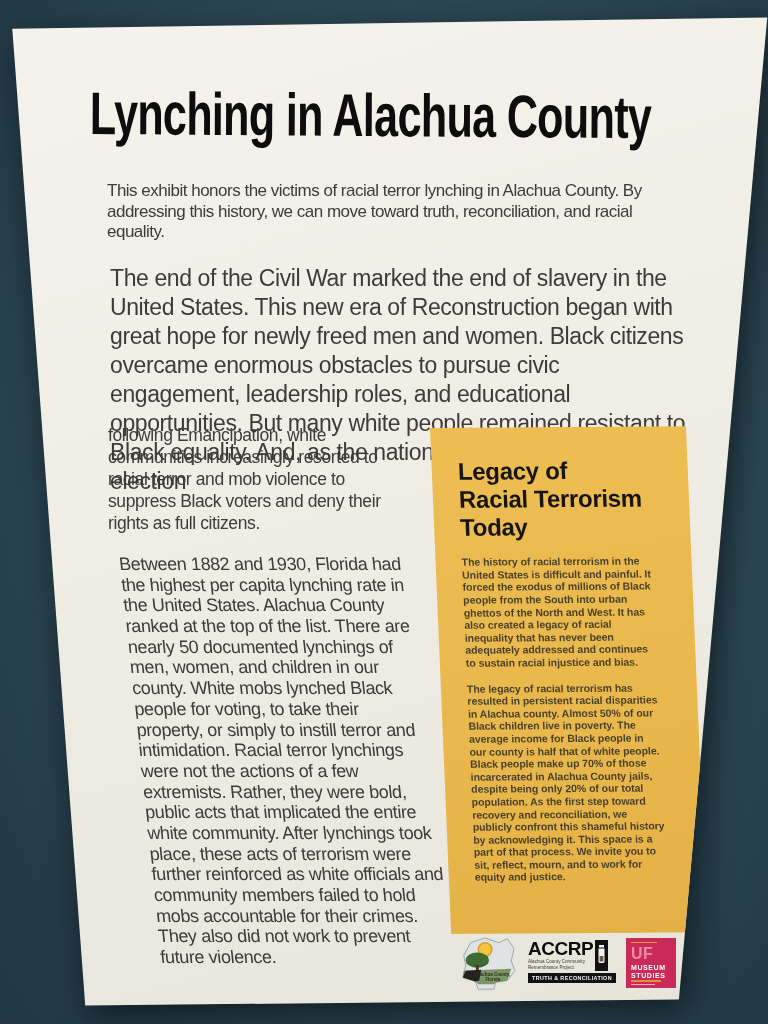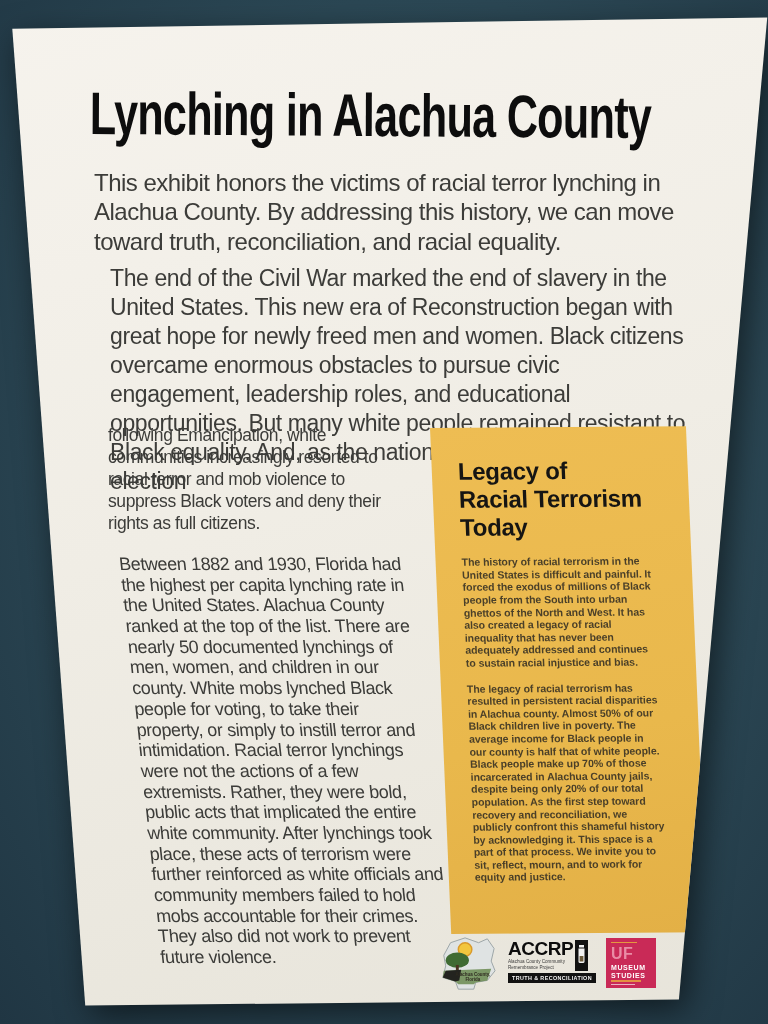--- a/index.html
+++ b/index.html
@@ -18,22 +18,22 @@
     background:linear-gradient(165deg,#f6f3ed 0%,#f0ede5 48%,#e7e4da 100%);
   }
   .poster *{box-sizing:border-box;}
   .title{
     position:absolute;left:90px;top:84px;margin:0;
     font-size:60px;line-height:1;font-weight:bold;color:#0d0d0d;
     letter-spacing:-1px;white-space:nowrap;
     transform:scaleX(0.72) rotate(0.3deg);transform-origin:left top;
   }
   .intro{
-    position:absolute;left:94px;top:168px;width:584px;margin:0;
-    font-size:24px;line-height:1.22;letter-spacing:-0.5px;color:#3c3c39;
+    position:absolute;left:94px;top:168px;width:584px;margin:13px;
+    font-size:17px;line-height:1.22;letter-spacing:-0.5px;color:#3c3c39;
   }
   .para-reconstruction{
     position:absolute;left:110px;top:264px;width:580px;margin:0;
     font-size:23px;line-height:1.26;letter-spacing:-0.4px;color:#3c3c39;
   }
   .para-reconstruction-cont{
     position:absolute;left:108px;top:424px;width:302px;margin:0;
     font-size:17.5px;line-height:1.26;letter-spacing:-0.4px;color:#3c3c39;
   }
   .para-lynching{
@@ -41,21 +41,21 @@
     font-size:18px;line-height:1.15;letter-spacing:-0.4px;color:#3c3c39;
     transform:skewX(6deg);transform-origin:0 0;
   }
   .sidebar{
     position:absolute;left:430px;top:428px;width:256px;height:506px;
     padding:30px 36px 0 26px;
     transform:skewX(2deg) rotate(-0.4deg);transform-origin:0 0;
   }
   .sidebar-title{margin:0 0 14px 0;font-size:24px;line-height:1.17;font-weight:bold;color:#161513;letter-spacing:-0.3px;}
   .sidebar p{margin:0 0 13px 0;font-size:10.5px;line-height:1.2;letter-spacing:-0.05px;color:#2f2b23;font-weight:bold;opacity:0.85;}
-  .logos{position:absolute;left:436px;top:934px;width:230px;height:62px;display:flex;align-items:flex-start;gap:10px;}
+  .logos{position:absolute;left:456px;top:934px;width:230px;height:62px;display:flex;align-items:flex-start;gap:10px;}
   .alachua-logo{width:62px;height:60px;flex:0 0 auto;}
   .accrp{width:88px;flex:0 0 auto;padding-top:6px;}
   .accrp-top{display:flex;align-items:stretch;gap:2px;}
   .accrp-acronym{font-weight:bold;font-size:19px;line-height:0.95;letter-spacing:-0.5px;color:#0c0c0c;}
   .accrp-name{font-size:4.6px;line-height:1.25;color:#3a3a3a;margin-top:1px;}
   .accrp-jar{width:13px;background:#111;display:flex;align-items:center;justify-content:center;}
   .accrp-bar{margin-top:2px;background:#121212;color:#f5f5f5;font-size:5.4px;font-weight:bold;letter-spacing:0.4px;padding:2px 3px;text-align:center;}
   .uf-logo{width:50px;height:50px;flex:0 0 auto;margin-top:4px;background:#c92a57;padding:4px 4px 3px 5px;display:flex;flex-direction:column;}
   .uf-topline{height:2px;width:26px;background:#e8a33d;opacity:0.9;margin-bottom:3px;}
   .uf-u{font-size:16px;line-height:1;color:#e98ca5;font-weight:bold;letter-spacing:0.5px;}

